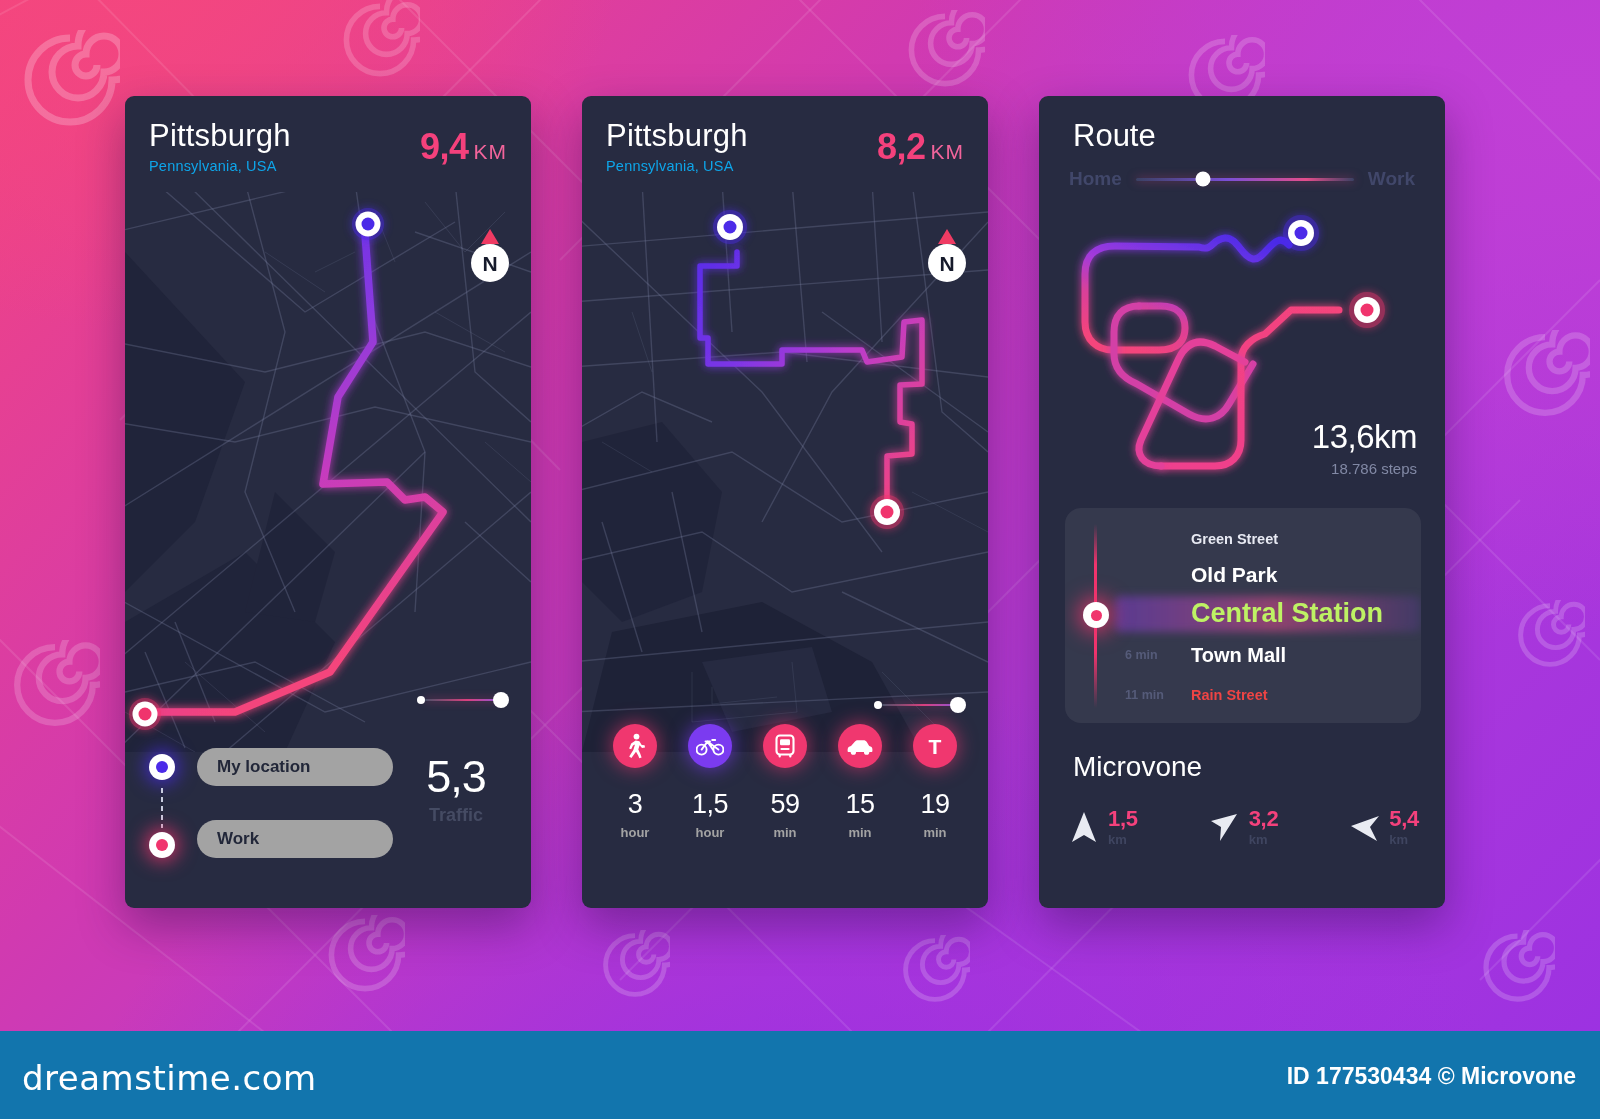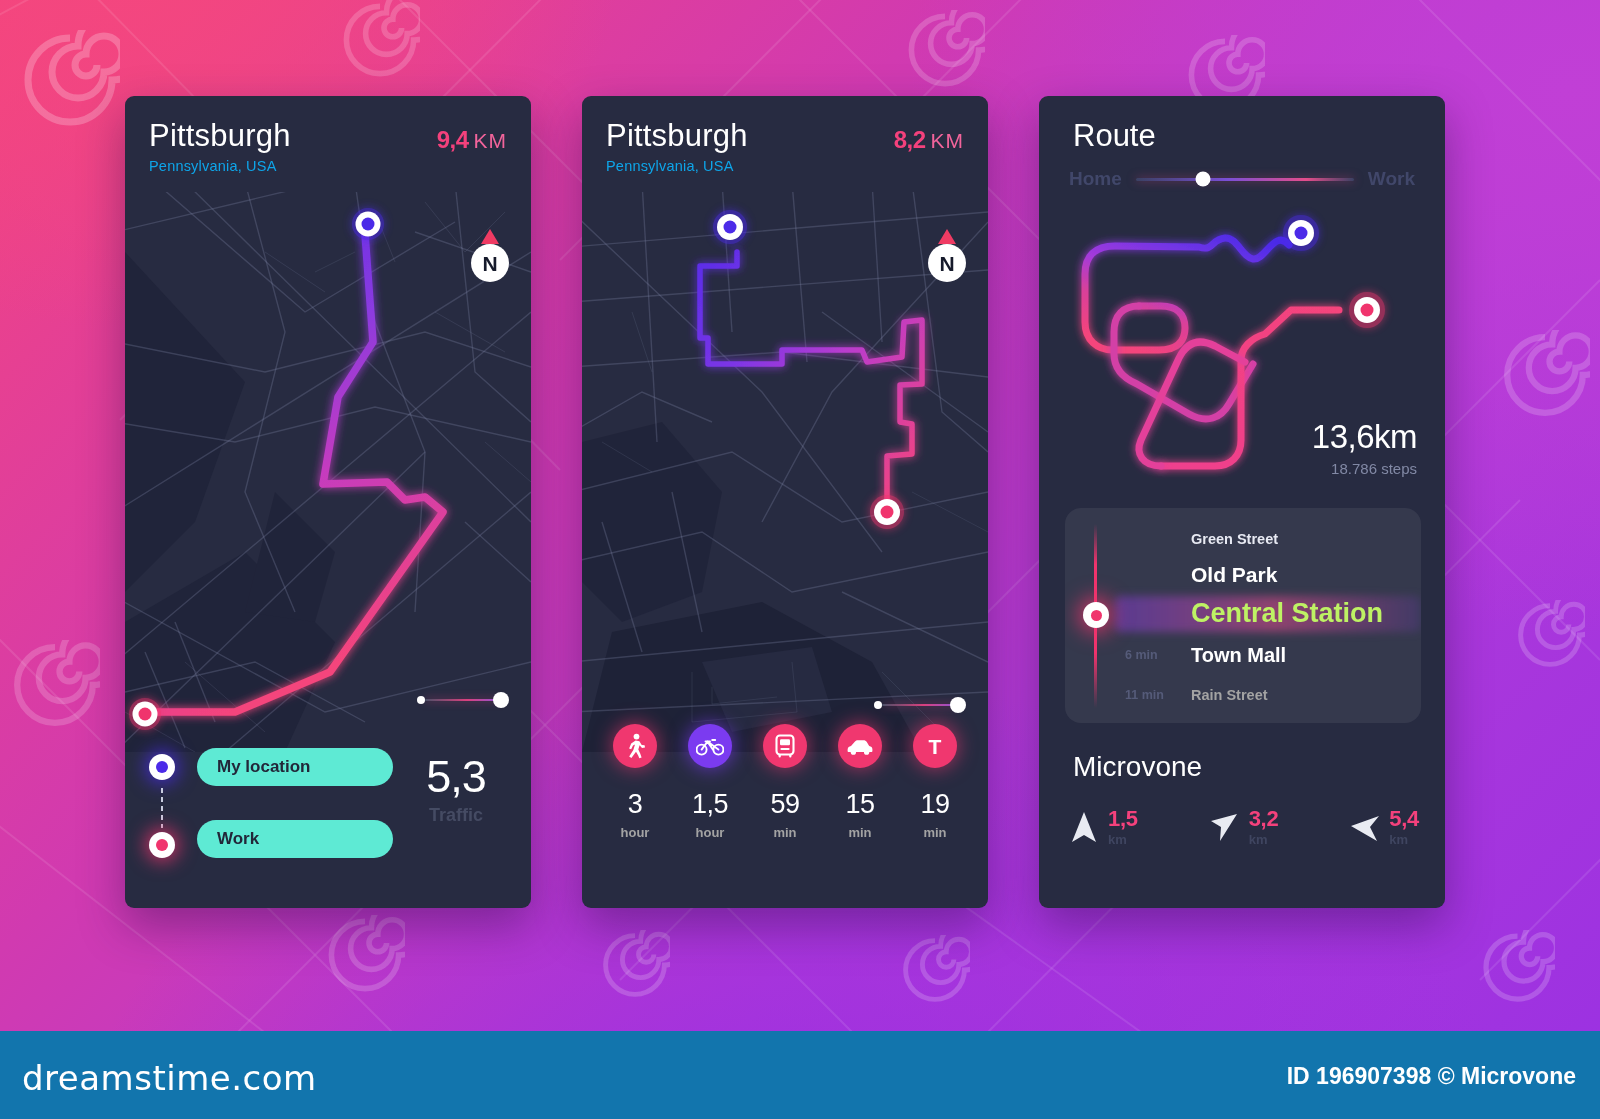--- a/index.html
+++ b/index.html
@@ -29,21 +29,21 @@
     overflow:hidden;
   }
   #phone1{left:125px;top:96px;}
   #phone2{left:582px;top:96px;}
   #phone3{left:1039px;top:96px;}
 
   .hdr{position:absolute;left:0;top:0;right:0;height:96px;z-index:6;}
   .city{position:absolute;left:24px;top:22px;font-size:31px;font-weight:400;color:#fff;letter-spacing:.2px;}
   .region{position:absolute;left:24px;top:62px;font-size:14.5px;color:#0ea5e9;letter-spacing:.2px;}
   .dist{position:absolute;right:24px;top:30px;text-align:right;white-space:nowrap;}
-  .dist b{font-size:24px;font-weight:700;color:#f4417c;letter-spacing:-.5px;}
+  .dist b{font-size:36px;font-weight:700;color:#f4417c;letter-spacing:-.5px;}
   .dist span{font-size:21px;color:#f2649b;font-weight:400;margin-left:5px;letter-spacing:1px;}
 
   .map{position:absolute;left:0;top:96px;width:406px;height:560px;overflow:hidden;}
   .map svg{display:block;}
 
   
   .compass{position:absolute;width:38px;height:38px;border-radius:50%;background:#fff;
            display:flex;align-items:center;justify-content:center;z-index:7;}
   .compass span{font-size:21px;font-weight:700;color:#161a2b;line-height:1;}
   .compass .needle{position:absolute;top:-15px;left:50%;transform:translateX(-50%);
@@ -64,21 +64,21 @@
   .pin{position:absolute;width:26px;height:26px;border-radius:50%;background:#fff;left:0;
        display:flex;align-items:center;justify-content:center;}
   .pin i{display:block;width:12px;height:12px;border-radius:50%;}
   .pin.blue{top:0;box-shadow:0 0 18px 4px rgba(74,44,232,.75);}
   .pin.blue i{background:#4b2ae8;}
   .pin.pink{top:78px;box-shadow:0 0 18px 4px rgba(240,52,109,.75);}
   .pin.pink i{background:#f0346d;}
   .dotline{position:absolute;left:11px;top:32px;width:4px;height:42px;
       background-image:radial-gradient(#c9cde0 45%, transparent 46%);
       background-size:4px 9px;background-repeat:repeat-y;}
-  .field{position:absolute;left:48px;width:196px;height:38px;border-radius:19px;background:#5eead4;
+  .field{position:absolute;left:48px;width:196px;height:38px;border-radius:19px;background:#a3a3a3;
      display:flex;align-items:center;padding-left:20px;box-sizing:border-box;
      font-size:17px;font-weight:700;color:#222739;}
   .field.one{top:0;}
   .field.two{top:72px;}
   .traffic{position:absolute;right:0;top:6px;text-align:center;width:110px;}
   .traffic b{display:block;font-size:45px;color:#fff;font-weight:400;line-height:1;letter-spacing:-1px;}
   .traffic span{display:block;margin-top:6px;font-size:18px;color:#454b63;font-weight:700;}
 
   
   .modes{position:absolute;left:24px;bottom:44px;width:358px;height:140px;display:flex;
@@ -114,21 +114,21 @@
   .stopdot{position:absolute;left:18px;top:94px;width:26px;height:26px;border-radius:50%;background:#fff;
       display:flex;align-items:center;justify-content:center;box-shadow:0 0 20px 5px rgba(240,52,109,.75);}
   .stopdot i{width:11px;height:11px;border-radius:50%;background:#f0346d;display:block;}
   .srow{position:absolute;left:60px;height:34px;display:flex;align-items:center;}
   .stime{position:absolute;left:0;width:52px;text-align:left;font-size:12.5px;color:#555b79;font-weight:700;}
   .sname{position:absolute;left:66px;white-space:nowrap;}
   .s0{top:14px;}   .s0 .sname{font-size:14.5px;font-weight:700;color:#e8eaf3;}
   .s1{top:50px;}   .s1 .sname{font-size:21px;font-weight:700;color:#fff;}
   .s2{top:88px;}   .s2 .sname{font-size:27px;font-weight:700;color:#bef264;}
   .s3{top:130px;}  .s3 .sname{font-size:20px;font-weight:700;color:#fff;}
-  .s4{top:170px;}  .s4 .sname{font-size:14.5px;font-weight:700;color:#a3a3a3;}
+  .s4{top:170px;}  .s4 .sname{font-size:14.5px;font-weight:700;color:#ef4444;}
   .hl{position:absolute;left:50px;top:88px;width:306px;height:36px;border-radius:6px;
       background:linear-gradient(90deg,rgba(124,62,214,.50) 0%,rgba(218,75,140,.55) 52%,rgba(124,62,214,.18) 100%);
       filter:blur(4px);}
 
   .navtitle{position:absolute;left:34px;top:655px;font-size:28px;color:#fff;}
   .navrow{position:absolute;left:30px;top:712px;width:350px;display:flex;justify-content:space-between;}
   .navitem{display:flex;align-items:center;gap:9px;}
   .navitem .arw{width:30px;height:34px;display:block;}
   .navitem .nv{line-height:1;}
   .navitem .nv b{display:block;font-size:22px;color:#f4417c;font-weight:700;letter-spacing:-.3px;}
@@ -566,16 +566,16 @@
         <div class="nv">
           <b>5,4</b>
           <span>km</span>
         </div>
       </div>
     </div>
   </div>
 
   <div id="footer">
     <div id="dslogo">dreamstime.com</div>
-    <div id="idtxt">ID 196907398 © Microvone</div>
+    <div id="idtxt">ID 177530434 © Microvone</div>
   </div>
 
 </div>
 
 </body></html>

